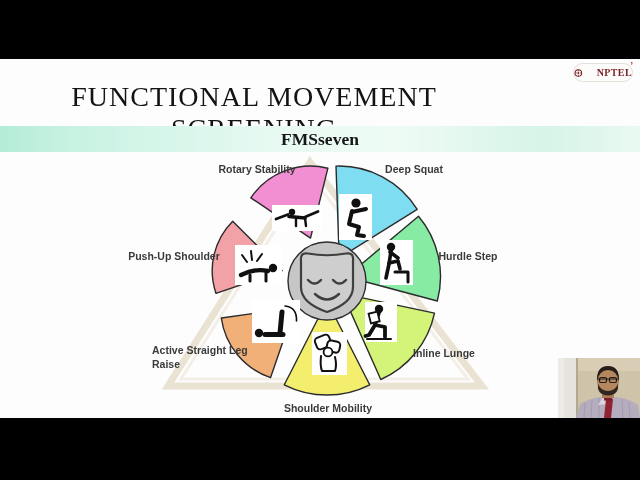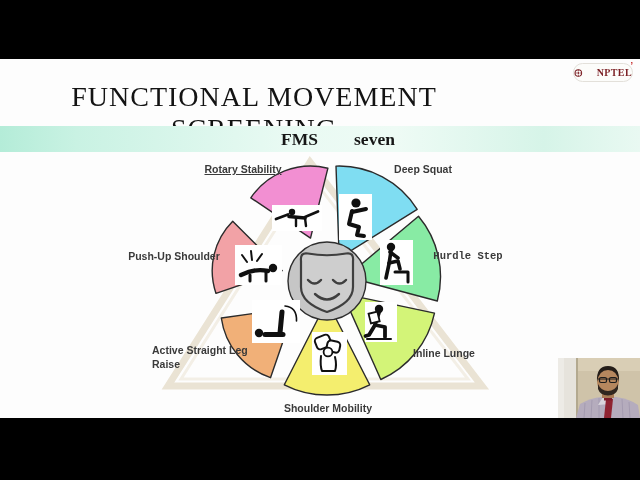--- a/index.html
+++ b/index.html
@@ -19,21 +19,21 @@
   .nptel-tick{position:absolute;right:-1px;top:-4px;color:#c42222;font-size:9px;font-weight:bold;}
   
   .title{position:absolute;left:0;top:81px;width:508px;text-align:center;margin:0;
          font-family:"Liberation Serif",serif;font-weight:normal;color:#131313;
          font-size:28px;letter-spacing:1px;}
   .banner{position:absolute;left:0;top:126px;width:640px;height:26px;
           background:linear-gradient(90deg,#b4ecd8 0%,#c9f2e3 12%,#e9faf3 45%,
                      #eefbf5 62%,#d6f4e8 85%,#e9f9f2 100%);
           display:flex;align-items:center;justify-content:center;
           font-family:"Liberation Serif",serif;font-size:17.5px;color:#161616;}
-  .banner .b{font-weight:bold;margin-left:36px;}
+  .banner .b{font-weight:bold;}
   
   .seg-label{position:absolute;font-size:10.5px;font-weight:bold;color:#3a3a3a;
              white-space:nowrap;transform:translateX(-50%);}
   .seg-label.block{white-space:normal;transform:none;width:106px;line-height:1.3;}
   svg.overlay{position:absolute;left:0;top:0;width:640px;height:480px;}
   .ic{stroke:#101010;fill:none;stroke-linecap:round;stroke-linejoin:round;}
 </style>
 </head>
 <body>
 
@@ -154,22 +154,22 @@
       <rect x="602" y="390" width="12" height="8" fill="#a87a55"></rect>
       <ellipse cx="608" cy="381" rx="11" ry="13" fill="#b5875e"></ellipse>
       <path d="M597 382 Q596 366 608 366 Q620 366 619 382 Q617 370 608 370 Q599 370 597 382" fill="#241d18"></path>
       <path d="M598 384 L598 389 Q600 395 608 395.5 Q616 395 618 389 L618 384 Q615 391 608 391 Q601 391 598 384 Z" fill="#30261f"></path>
       <rect x="599.5" y="377.5" width="7" height="5" rx="1.5" fill="none" stroke="#1c1c1c" stroke-width="1.2"></rect>
       <rect x="609.5" y="377.5" width="7" height="5" rx="1.5" fill="none" stroke="#1c1c1c" stroke-width="1.2"></rect>
       <path d="M598 379 L618 379" stroke="#1c1c1c" stroke-width="1"></path>
     </g>
   </svg>
 
-  <div class="seg-label" style="left:243px;top:163px;text-decoration:underline;">Rotary Stability</div>
-  <div class="seg-label" style="left:403px;top:163px;padding-left:40px;">Deep Squat</div>
-  <div class="seg-label" style="left:468px;top:250px;font-family:Liberation Mono, monospace;">Hurdle Step</div>
+  <div class="seg-label" style="left:257px;top:163px;">Rotary Stability</div>
+  <div class="seg-label" style="left:394px;top:163px;padding-left:40px;">Deep Squat</div>
+  <div class="seg-label" style="left:468px;top:250px;">Hurdle Step</div>
   <div class="seg-label" style="left:444px;top:347px;">Inline Lunge</div>
   <div class="seg-label" style="left:328px;top:402px;">Shoulder Mobility</div>
   <div class="seg-label block" style="left:152px;top:344px;">Active Straight Leg Raise</div>
   <div class="seg-label" style="left:174px;top:250px;">Push-Up Shoulder</div>
 
   <div class="bar bottom"></div>
 </div>
 
 </body></html>

